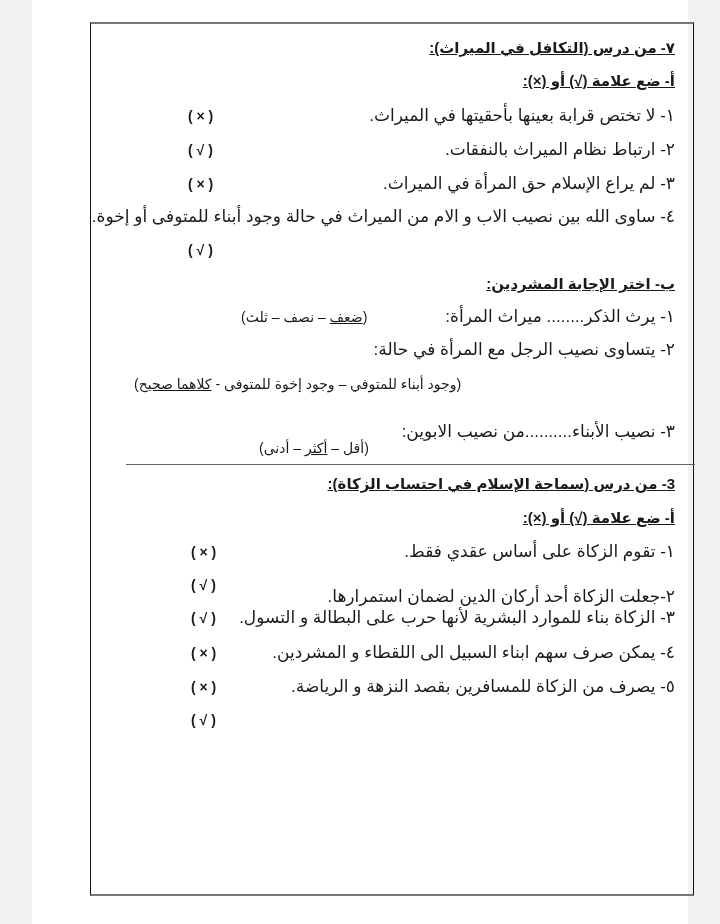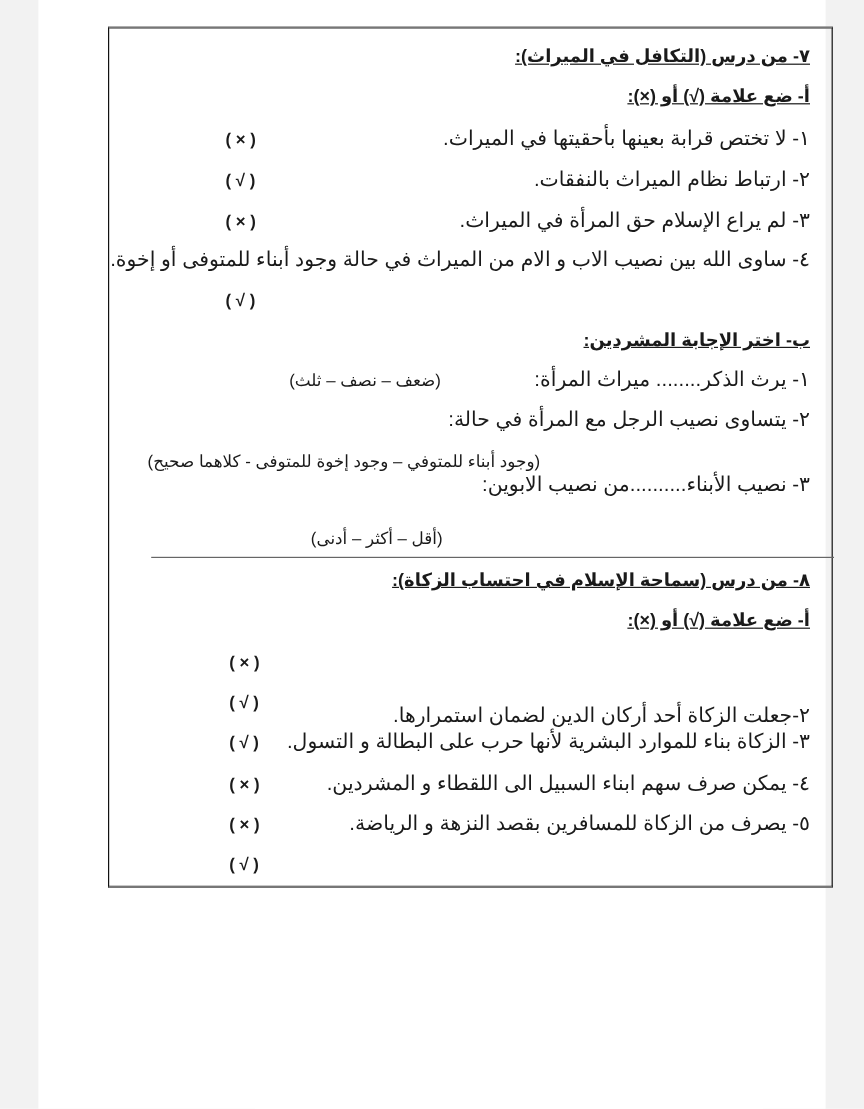--- a/index.html
+++ b/index.html
@@ -7,39 +7,39 @@
     width: 720px; height: 924px; background: #f2f2f2;
     position: relative; overflow: hidden;
     font-family: "Liberation Sans", "DejaVu Sans", sans-serif;
     color: #1a1a1a;
   }
   .page {
     position: absolute; left: 32px; top: 0; width: 656px; height: 924px;
     background: #ffffff;
   }
   .frame {
-    position: absolute; left: 58px; top: 22px; width: 604px; height: 718px;
+    position: absolute; left: 58px; top: 22px; width: 604px; height: 874px;
     border-left: 1.5px solid #111; border-right: 1.5px solid #111;
     border-top: 2px solid #777; border-bottom: 2px solid #777;
     box-sizing: border-box;
   }
   .divider {
     position: absolute; left: 35px; top: 440px; width: 569px; height: 0;
     border-top: 1.5px solid #666;
   }
   .line {
     position: absolute; right: 18px; direction: rtl; white-space: nowrap;
     font-size: 17px; line-height: 20px;
   }
   .heading { font-weight: bold; text-decoration: underline; font-size: 15px; }
   .mark {
     position: absolute; direction: ltr; font-size: 14px; line-height: 20px;
     white-space: nowrap; font-weight: bold;
   }
-  .u { }
+  .u { text-decoration: underline; }
   .opts { position: absolute; direction: rtl; white-space: nowrap; font-size: 14px; line-height: 20px; }
 </style>
 </head>
 <body>
 
 <div class="page">
   <div class="frame">
 
     <div class="line heading" style="top:14px">٧- من درس (التكافل في الميراث):</div>
     <div class="line heading" style="top:47px">أ- ضع علامة (√) أو (×):</div>
@@ -55,30 +55,31 @@
 
     <div class="line" style="top:183px">٤- ساوى الله بين نصيب الاب و الام من الميراث في حالة وجود أبناء للمتوفى أو إخوة.</div>
     <div class="mark" style="top:216px;left:97px">( √ )</div>
 
     <div class="line heading" style="top:250px">ب- اختر الإجابة المشردين:</div>
 
     <div class="line" style="top:283px">١- يرث الذكر........ ميراث المرأة:</div>
     <div class="opts" style="top:283px;left:150px"><span>(</span><span class="u">ضعف</span><span> – نصف – ثلث)</span></div>
 
     <div class="line" style="top:316px">٢- يتساوى نصيب الرجل مع المرأة في حالة:</div>
-    <div class="opts" style="top:350px;left:32px"><span>(وجود أبناء للمتوفي – وجود إخوة للمتوفى -  </span><span class="u">كلاهما صحيح</span><span>)</span></div>
+    <div class="opts" style="top:350px;left:43px"><span>(وجود أبناء للمتوفي – وجود إخوة للمتوفى -  </span><span class="u">كلاهما صحيح</span><span>)</span></div>
 
-    <div class="line" style="top:370px">٣- نصيب الأبناء..........من نصيب الابوين:</div>
+    <div class="line" style="top:398px">٣- نصيب الأبناء..........من نصيب الابوين:</div>
     <div class="opts" style="top:414px;left:168px"><span>(أقل – </span><span class="u">أكثر</span><span> – أدنى)</span></div>
 
     <div class="divider"></div>
 
-    <div class="line heading" style="top:450px">٨- من درس (سماحة الإسلام في احتساب الزكاة):</div>
+    <div class="line heading" style="top:450px">3- من درس (سماحة الإسلام في احتساب الزكاة):</div>
     <div class="line heading" style="top:484px">أ- ضع علامة (√) أو (×):</div>
 
+    <div class="line" style="top:518px">١- تقوم الزكاة على أساس عقدي فقط.</div>
     <div class="mark" style="top:518px;left:100px">( × )</div>
 
     <div class="line" style="top:563px">٢-جعلت الزكاة أحد أركان الدين لضمان استمرارها.</div>
     <div class="mark" style="top:551px;left:100px">( √ )</div>
 
     <div class="line" style="top:584px">٣- الزكاة بناء للموارد البشرية لأنها حرب على البطالة و التسول.</div>
     <div class="mark" style="top:584px;left:100px">( √ )</div>
 
     <div class="line" style="top:619px">٤- يمكن صرف سهم ابناء السبيل الى اللقطاء و المشردين.</div>
     <div class="mark" style="top:619px;left:100px">( × )</div>

